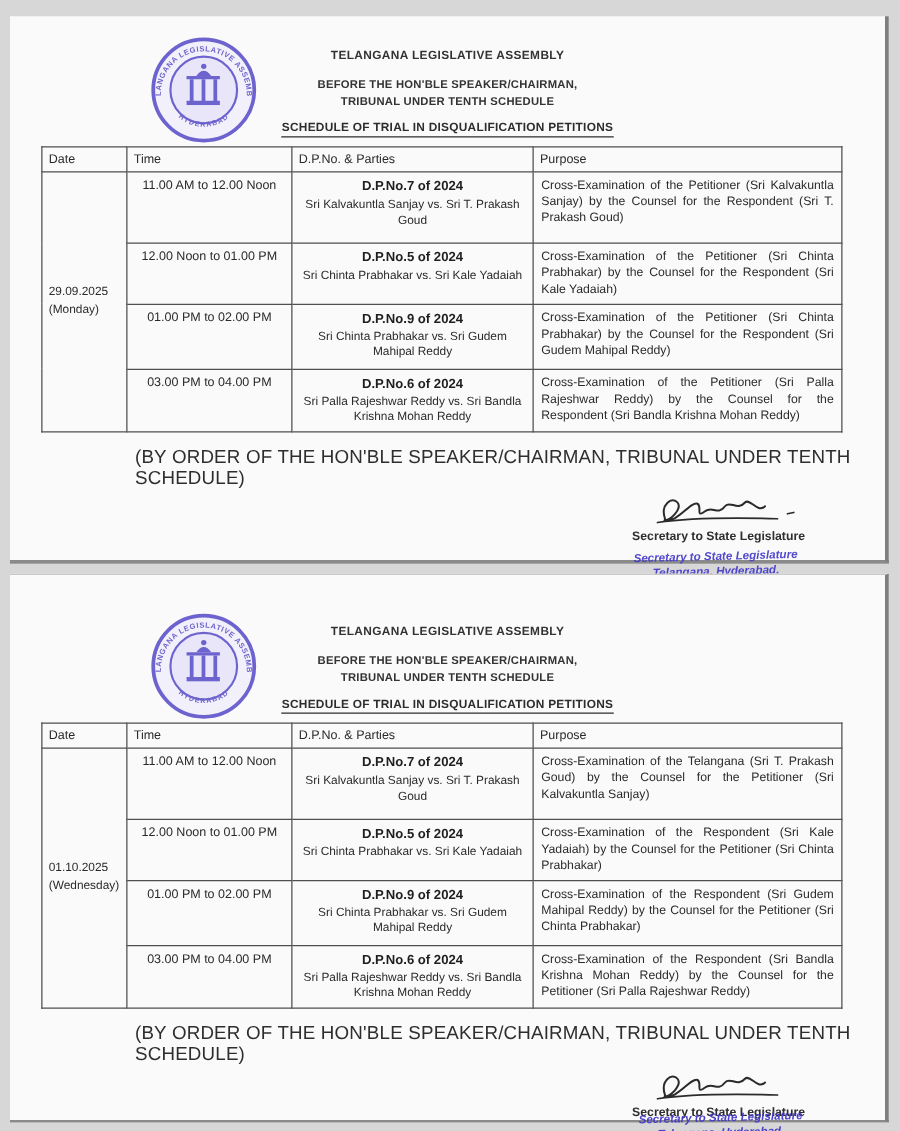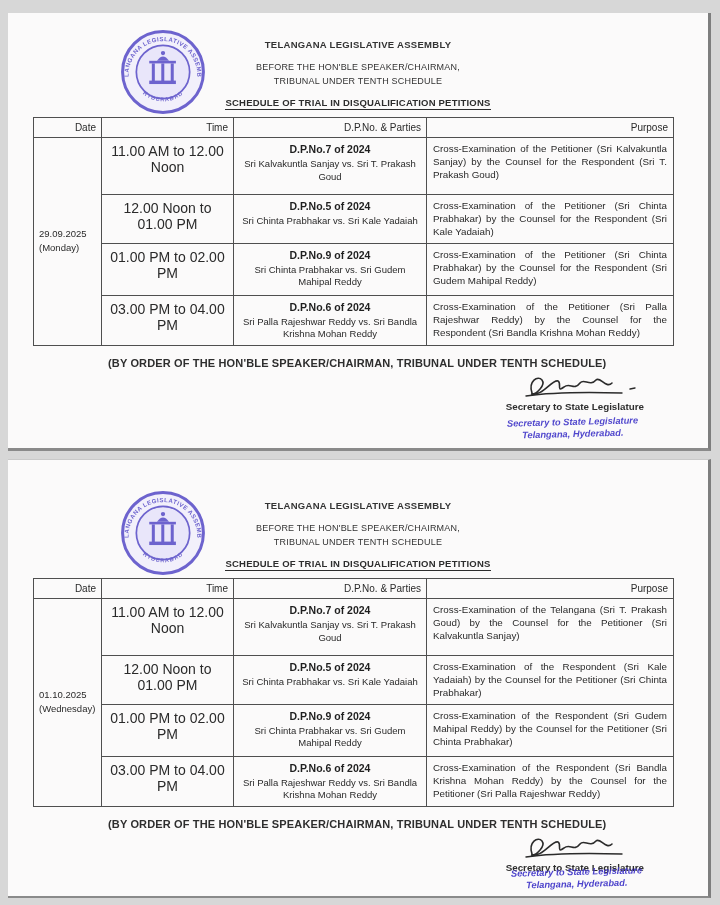--- a/index.html
+++ b/index.html
@@ -25,70 +25,70 @@
   .seal { position:absolute; left:112px; top:16px; width:86px; height:86px; opacity:.88; }
   .page2 .seal { top:30px; }
   .seal text { fill:#5a4fc8; font-family:"Liberation Sans", sans-serif; font-weight:bold; }
   .seal .ring-txt { font-size:7px; letter-spacing:.6px; }
   .seal .ring-txt-sm { font-size:6.5px; letter-spacing:1.1px; }
 
   .hdr { text-align:center; }
   .page1 .hdr { padding-top:26px; }
   .page2 .hdr { padding-top:40px; }
   .org { font-size:9.5px; font-weight:bold; letter-spacing:.3px; color:#333; }
-  .before { margin-top:11px; font-size:9px; font-weight:normal; line-height:1.5; color:#333; letter-spacing:.2px; }
+  .before { margin-top:11px; font-size:9px; font-weight:bold; line-height:1.5; color:#333; letter-spacing:.2px; }
   .sched { margin-top:9px; font-size:9.5px; font-weight:bold; letter-spacing:.2px; }
   .sched .underline { border-bottom:1.5px solid #2d2d2d; padding-bottom:1px; }
 
   table.sched-table {
     border-collapse:collapse;
     table-layout:fixed;
     width:640px;
     margin:9px 0 0 25px;
   }
   .sched-table th, .sched-table td {
     border:1px solid #4f4f4f;
     padding:3px 5px;
     vertical-align:top;
     box-sizing:border-box;
   }
   .sched-table th {
     font-weight:normal;
     font-size:10px;
     height:20px;
-    text-align:right;
+    text-align:left;
     vertical-align:middle;
     color:#2a2a2a;
   }
   tr.r1 td { height:57px; }
   tr.r2 td { height:46px; }
   tr.r3 td { height:52px; }
   tr.r4 td { height:50px;margin-top:42px; }
   td.datecell {
     vertical-align:middle;
     font-size:9.5px;
     line-height:1.5;
     color:#2a2a2a;
   }
-  td.timecell { text-align:center; font-size:14px; padding-top:5px; color:#2a2a2a; }
+  td.timecell { text-align:center; font-size:10px; padding-top:5px; color:#2a2a2a; }
   td.partycell { text-align:center; }
   .caseno { font-size:10.5px; font-weight:bold; margin-top:2px; color:#1f1f1f; }
   .parties { font-size:9.5px; margin-top:3px; line-height:1.35; color:#2a2a2a; }
   td.purposecell {
     font-size:9.8px;
     line-height:1.35;
     text-align:justify;
     padding:4px 6px;
     color:#2a2a2a;
   }
 
   .byorder {
     margin:11px 0 0 100px;
-    font-size:11px;
-    font-weight:bold;
+    font-size:15px;
+    font-weight:normal;
     letter-spacing:.15px;
     color:#2e2e2e;
   }
   .sigblock { margin:0 64px 0 0; text-align:right;padding-left:24px; }
   .sig { width:122px; height:30px; margin:2px 4px -4px 0; }
   .signatory { font-size:9.8px; font-weight:bold; color:#2e2e2e; }
   .stamp {
     display:inline-block;
     margin-top:5px;
     margin-right:6px;

